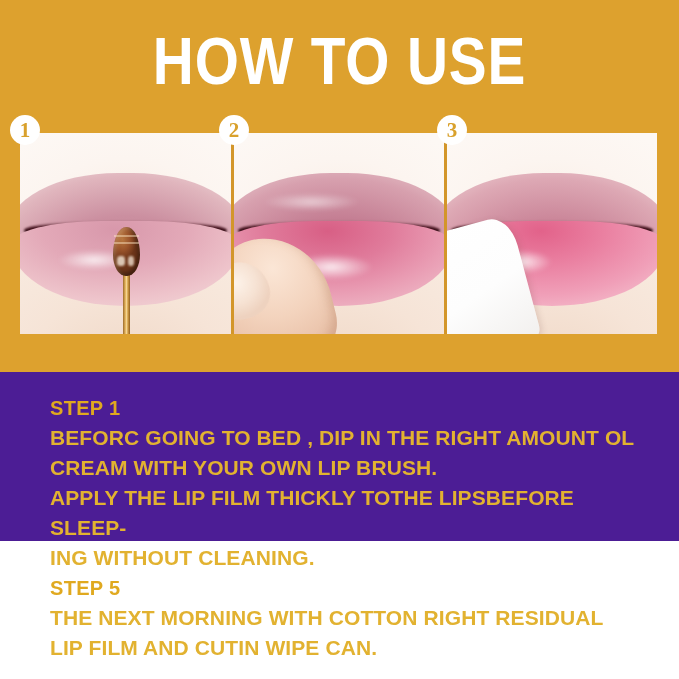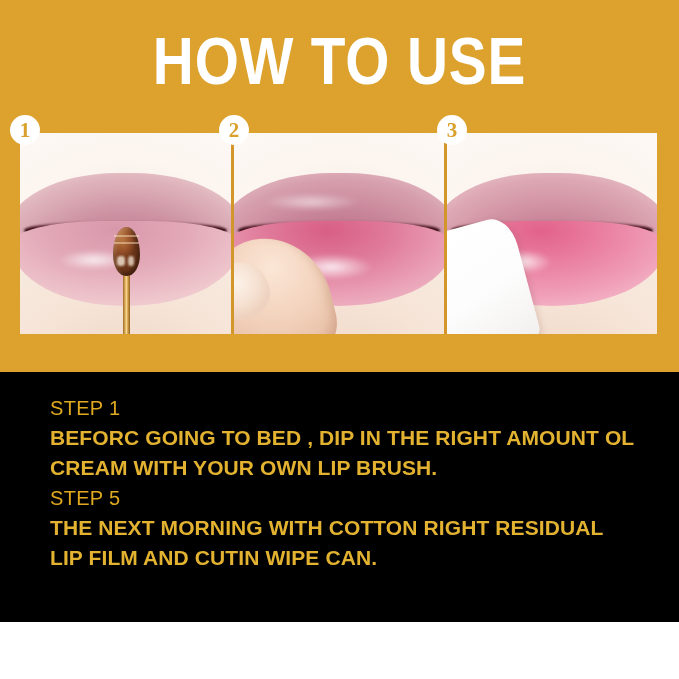--- a/index.html
+++ b/index.html
@@ -11,22 +11,22 @@
     width: 679px;
     height: 679px;
     overflow: hidden;
     font-family: "Liberation Sans", sans-serif;
     -webkit-font-smoothing: antialiased;
   }
 
   .page {
     position: relative;
     width: 679px;
-    height: 622px;
-    background: #000000;
+    height: 541px;
+    background: #4c1d95;
   }
 
   
   .gold-block {
     position: absolute;
     left: 0;
     top: 0;
     width: 679px;
     height: 372px;
     background: #DDA12E;
@@ -288,21 +288,21 @@
   
   .steps {
     position: absolute;
     left: 50px;
     top: 393px;
     width: 600px;
   }
   .step-head {
     font-family: "Liberation Sans Narrow", "Liberation Sans", sans-serif;
     font-size: 20px;
-    font-weight: normal;
+    font-weight: bold;
     color: #E0A91F;
     letter-spacing: 0.3px;
     line-height: 30px;
   }
   .step-body {
     font-family: "Liberation Sans Narrow", "Liberation Sans", sans-serif;
     font-size: 21px;
     font-weight: bold;
     color: #E2B230;
     letter-spacing: 0.1px;
@@ -371,20 +371,22 @@
   <div class="badge b1">1</div>
   <div class="badge b2">2</div>
   <div class="badge b3">3</div>
 
   <div class="steps">
 
     <div class="step-head">STEP 1</div>
     <div class="step-body">BEFORC GOING TO BED , DIP IN THE RIGHT AMOUNT OL
 CREAM WITH YOUR OWN LIP BRUSH.</div>
 
+    <div class="step-body">APPLY THE LIP FILM THICKLY TOTHE LIPSBEFORE SLEEP-
+ING WITHOUT CLEANING.</div>
 
     <div class="step-head">STEP 5</div>
     <div class="step-body">THE NEXT MORNING WITH COTTON RIGHT RESIDUAL
 LIP FILM AND CUTIN WIPE CAN.</div>
 
   </div>
 
 </div>
 
 </body></html>

